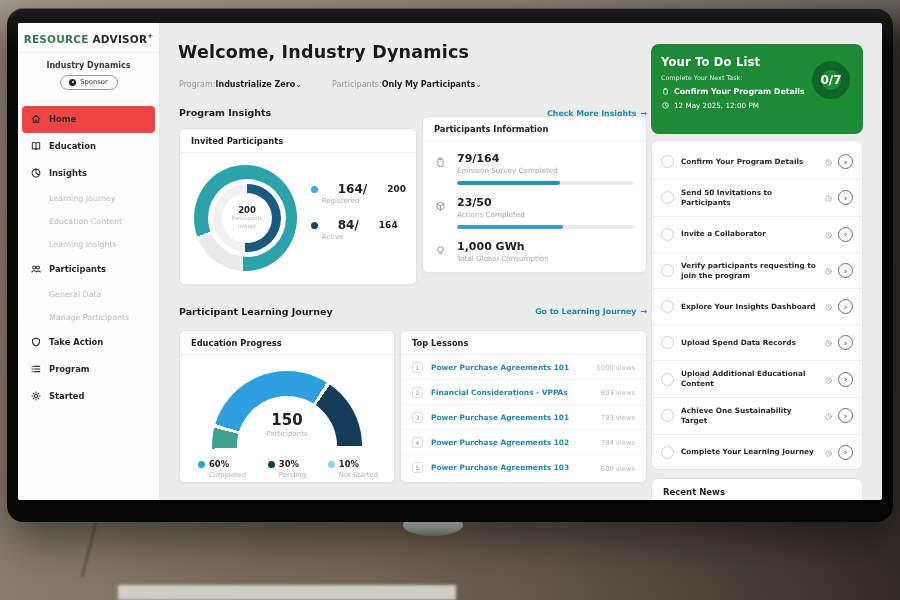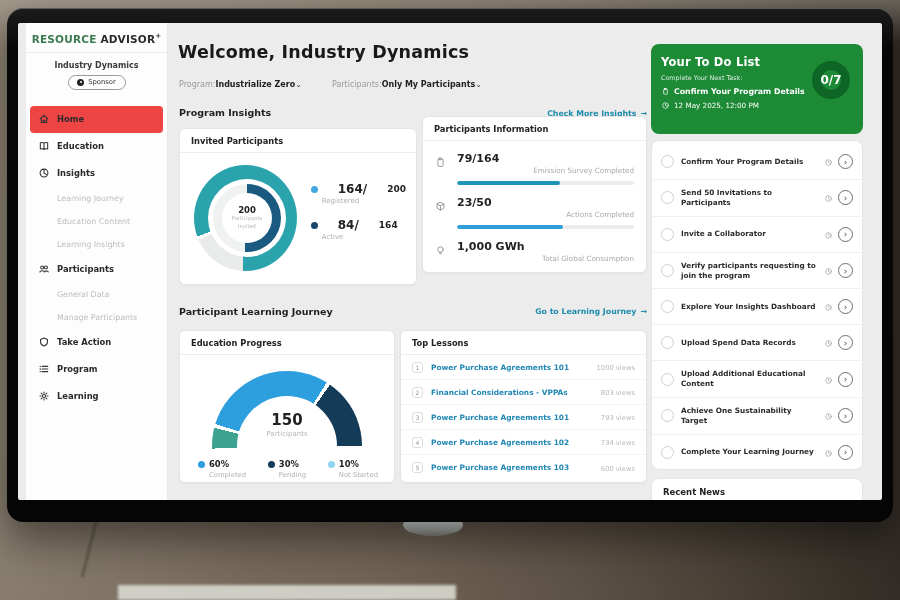--- a/index.html
+++ b/index.html
@@ -21,21 +21,21 @@
     border-radius:50%; z-index:1; }
 
   
   .monitor { position:absolute; left:7px; top:8px; width:886px; height:514px; z-index:2;
     background:linear-gradient(180deg,#1c1c1c 0%,#070707 8%,#050505 100%);
     border-radius:16px; box-shadow:0 18px 40px rgba(0,0,0,.45), inset 0 1px 0 rgba(255,255,255,.28); }
   .screen { position:absolute; left:11px; top:15px; width:864px; height:477px;
     background:#ebeceb; overflow:hidden; border-radius:2px; }
 
   
-  .sidebar { position:absolute; left:8px; top:0; width:142px; height:100%; background:#fdfdfd;
+  .sidebar { position:absolute; left:0; top:0; width:142px; height:100%; background:#fdfdfd;
     border-right:1px solid #e8e8e6; }
   .logo { padding:9px 0 7px; text-align:center; font-size:10.5px; font-weight:bold; letter-spacing:.2px;
     border-bottom:1px solid #ececea; }
   .logo .brand-a { color:#3b7a4f; } .logo .brand-b { color:#2a2a2a; }
   .logo sup { font-size:7px; color:#2a2a2a; }
   .org { margin-top:8px; text-align:center; font-size:8px; font-weight:600; color:#3a3a3a; }
   .sponsor { margin:5px auto 16px; width:58px; height:15px; border:1px solid #9a9a9a; border-radius:9px;
     display:flex; align-items:center; justify-content:center; gap:4px; font-size:6.8px; color:#333; }
   .sponsor .dot { width:7px; height:7px; border-radius:50%; background:#222; position:relative; }
   .sponsor .dot::after{ content:""; position:absolute; left:2.5px; top:2.5px; width:2px; height:2px; border-radius:50%; background:#fff; }
@@ -80,21 +80,21 @@
   .leg-dot { width:7px; height:7px; border-radius:50%; }
   .leg-val { font-size:12px; font-weight:bold; color:#222; }
   .leg-tot { font-size:9px; font-weight:bold; color:#222; }
   .leg-lab { font-size:7px; color:#b0b0b0; margin:1px 0 0 11px; }
 
   
   .stat { position:relative; padding:0 12px 0 34px; margin-top:11px; }
   .stat .sicon { position:absolute; left:11px; top:2px; }
   .stat .sicon svg { width:13px; height:13px; stroke:#999; fill:none; stroke-width:1.2; stroke-linecap:round; stroke-linejoin:round; }
   .stat .sval { font-size:11px; font-weight:bold; color:#222; }
-  .stat .slab { font-size:7.2px; color:#a8a8a8; margin-top:1px;text-align:right; }
+  .stat .slab { font-size:7.2px; color:#a8a8a8; margin-top:1px; }
   .track { margin:6px 0 0; height:4px; border-radius:2px; background:#ececec; overflow:hidden; }
   .fill { height:100%; border-radius:2px; }
 
   
   .gauge-wrap { position:relative; width:150px; height:78px; margin:16px auto 0; overflow:hidden; }
   .gauge { position:absolute; left:0; top:0; width:150px; height:150px; border-radius:50%;
     background:conic-gradient(from 268deg,#3da390 0deg 16deg,#ffffff 16deg 19deg,#2d9ede 19deg 124deg,#ffffff 124deg 127deg,#143c58 127deg 182deg,transparent 182deg 360deg); }
   .gauge::after { content:""; position:absolute; left:25px; top:25px; width:100px; height:100px; border-radius:50%; background:#fff; }
   .gauge-center { position:absolute; left:0; right:0; top:40px; text-align:center; z-index:3; }
   .gauge-center .cv { font-size:15px; font-weight:bold; color:#222; }
@@ -230,21 +230,21 @@
             </span>
         <span>Program</span>
       </div>
       <div class="nav-item">
         <span class="icon-svg">
               <svg viewBox="0 0 16 16" width="12" height="12">
                 <circle cx="8" cy="8" r="2.1"></circle>
                 <path d="M8 2.6 V4.2 M8 11.8 V13.4 M2.6 8 H4.2 M11.8 8 H13.4 M4.2 4.2 L5.3 5.3 M10.7 10.7 L11.8 11.8 M11.8 4.2 L10.7 5.3 M5.3 10.7 L4.2 11.8"></path>
               </svg>
             </span>
-        <span>Learning</span>
+        <span>Started</span>
       </div>
     </div>
   </div>
 
   <div class="main-title">Welcome, Industry Dynamics</div>
 
   <div class="filters">
     <div class="filter">
       <span class="flabel">Program:</span>
       <span class="fvalue">Industrialize Zero</span>

